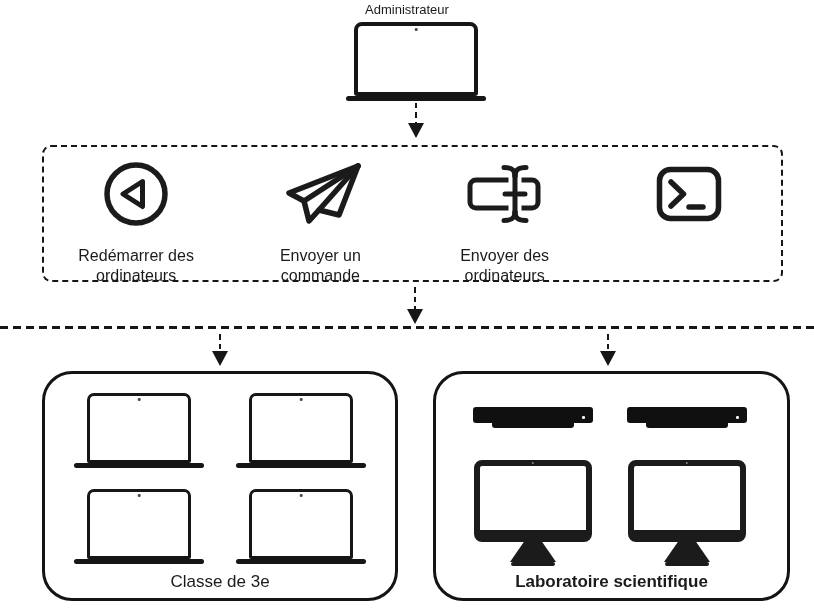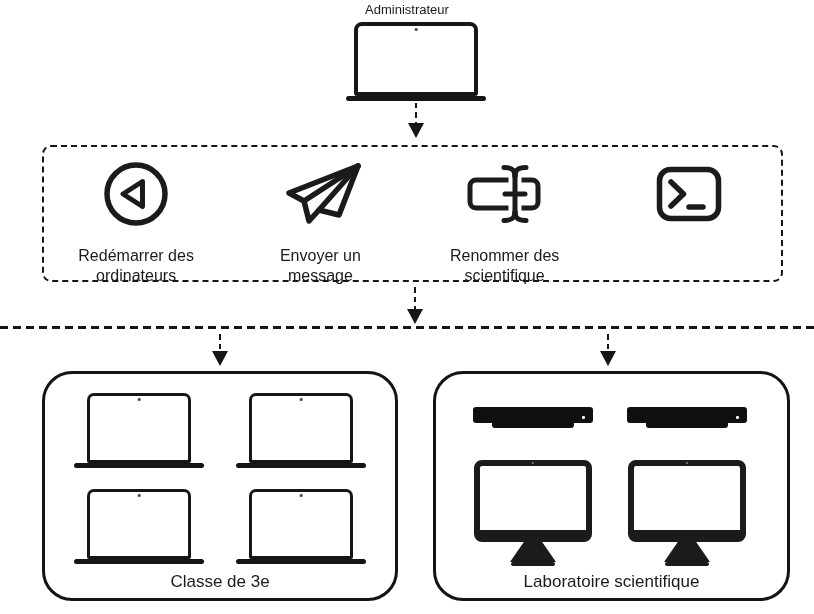--- a/index.html
+++ b/index.html
@@ -106,39 +106,39 @@
     </div>
 
     <div class="action">
       <div class="iconbox">
         <svg width="84" height="70" viewBox="0 0 84 70" fill="none" stroke="#1b1b1b" stroke-width="5.5" stroke-linejoin="round" stroke-linecap="round">
           <path d="M80 7 L11 34 L26 42 L31 62 L41 51 L61 56 Z"></path>
           <path d="M80 7 L26 42"></path>
           <path d="M80 7 L41 51"></path>
         </svg>
       </div>
-      <div class="action-label">Envoyer un message</div>
+      <div class="action-label">Envoyer un commande</div>
     </div>
 
     <div class="action">
       <div class="iconbox">
         <svg width="76" height="62" viewBox="0 0 76 62" fill="none">
           <rect x="3" y="17" width="68" height="28" rx="6" stroke="#1b1b1b" stroke-width="5"></rect>
           <path d="M48 7 V55" stroke="#ffffff" stroke-width="13"></path>
           <g stroke="#1b1b1b" stroke-width="5" stroke-linecap="round">
             <path d="M48 10 V52"></path>
             <path d="M37 4.5 C44 4.5 48 6 48 13"></path>
             <path d="M59 4.5 C52 4.5 48 6 48 13"></path>
             <path d="M37 57.5 C44 57.5 48 56 48 49"></path>
             <path d="M59 57.5 C52 57.5 48 56 48 49"></path>
             <path d="M38 31 H58"></path>
           </g>
         </svg>
       </div>
-      <div class="action-label">Renommer des scientifique</div>
+      <div class="action-label">Envoyer des ordinateurs</div>
     </div>
 
     <div class="action">
       <div class="iconbox">
         <svg width="66" height="56" viewBox="0 0 66 56" fill="none" stroke="#1b1b1b" stroke-width="5.5" stroke-linecap="round" stroke-linejoin="round">
           <rect x="3.5" y="3.5" width="59" height="49" rx="11"></rect>
           <path d="M15 16 L27.5 28 L15 40"></path>
           <path d="M33 41 H47"></path>
         </svg>
       </div>
@@ -182,21 +182,21 @@
     </div>
     <div class="laptop small" style="left:191px;top:115px;">
       <div class="lbody">
           <div class="cam"></div>
         </div>
       <div class="lbase"></div>
     </div>
     <div class="group-label">Classe de 3e</div>
   </div>
 
-  <div class="group" style="left:433px;width:357px;">
+  <div class="group" style="left:433px;width:357px;font-weight:bold;">
     <div class="server" style="left:37px;top:33px;">
       <div class="sbody">
           <div class="led"></div>
         </div>
       <div class="foot"></div>
     </div>
     <div class="server" style="left:191px;top:33px;">
       <div class="sbody">
           <div class="led"></div>
         </div>

